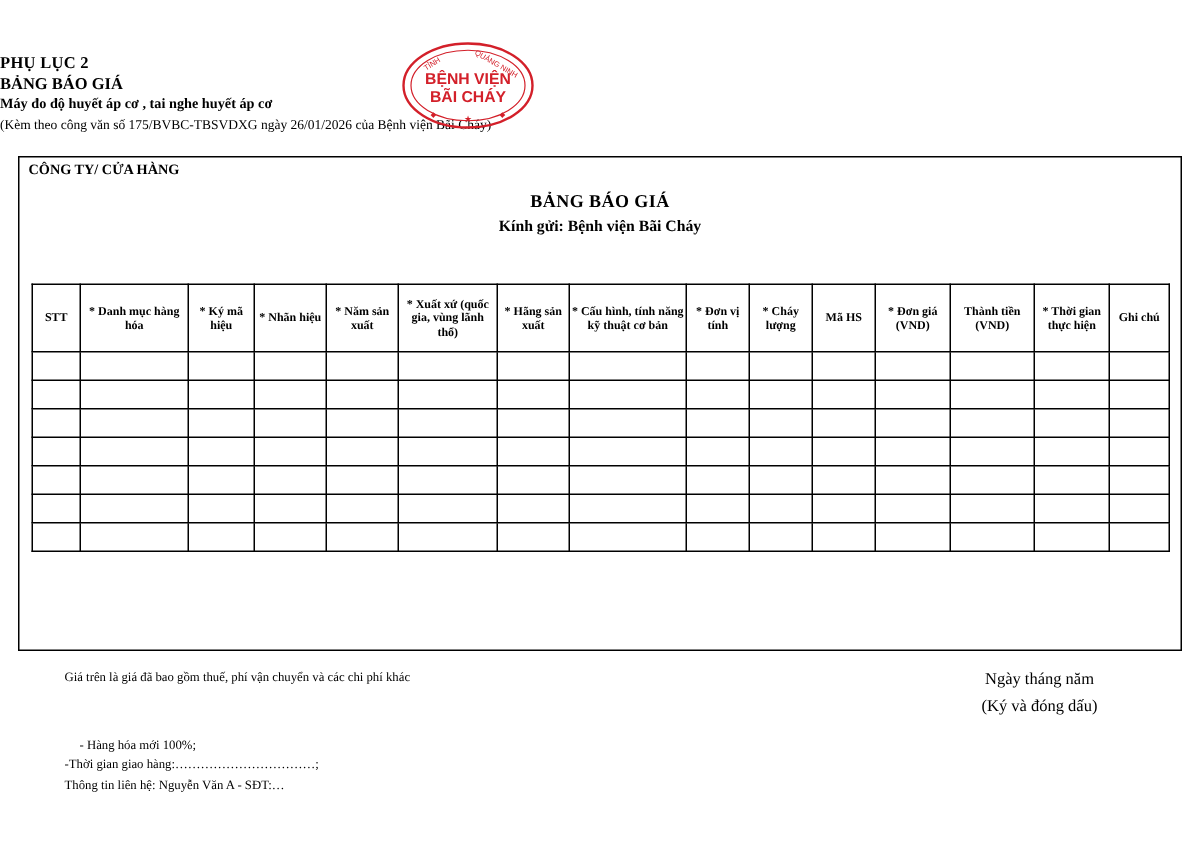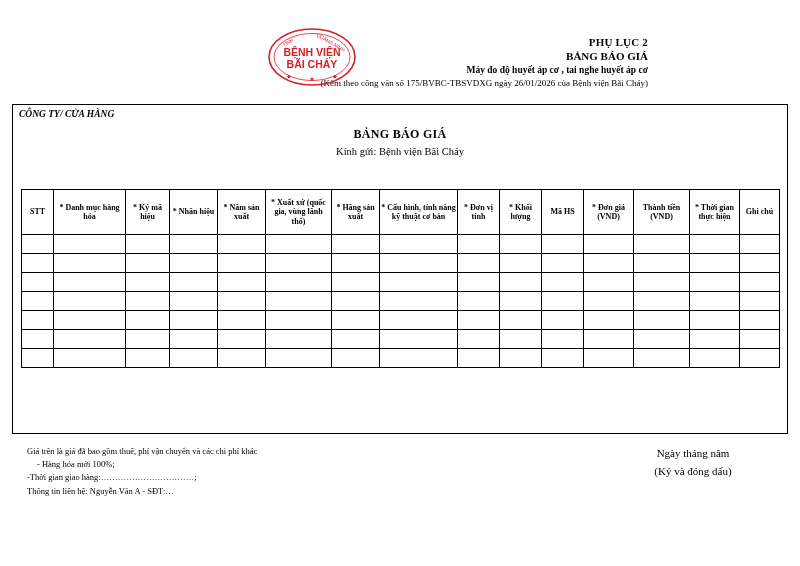--- a/index.html
+++ b/index.html
@@ -22,21 +22,21 @@
     height: 566px;
     background: #fff;
   }
 
   
   .header {
     position: absolute;
     left: 0;
     top: 36px;
     width: 648px;
-    text-align: right;
+    text-align: left;
   }
   .header .line1 {
     font-size: 11px;
     font-weight: bold;
     letter-spacing: .2px;
   }
   .header .line2 {
     font-size: 11px;
     font-weight: bold;
     margin-top: 2px;
@@ -71,37 +71,36 @@
     height: 330px;
     border: 1px solid #000;
     box-sizing: border-box;
   }
   .company-line {
     position: absolute;
     left: 6px;
     top: 4px;
     font-size: 9.5px;
     font-weight: bold;
-    font-style: italic;
   }
   .title-block {
     position: absolute;
     left: 0;
     top: 22px;
     width: 100%;
     text-align: center;
   }
   .title-main {
     font-size: 12px;
     font-weight: bold;
     letter-spacing: .3px;
   }
   .title-sub {
     font-size: 10.5px;
-    font-weight: normal;
+    font-weight: bold;
     margin-top: 4px;
   }
   .addr-line {
     position: absolute;
     left: 8px;
     top: 64px;
     font-size: 9px;
     width: 760px;
   }
 
@@ -129,28 +128,28 @@
     height: 42px;
     font-weight: bold;
   }
   table.quote td {
     height: 16px;
   }
 
   
   .notes {
     position: absolute;
-    left: 14px;
+    left: 30px;
     top: 340px;
     width: 430px;
     font-size: 8.5px;
     line-height: 1.55;
   }
   .notes .n { display: block; }
-  .notes .indent { padding-left: 10px; }
+  .notes .indent { padding-left: 10px; margin-top: 32px; }
 
   .sign {
     position: absolute;
     left: 580px;
     top: 340px;
     width: 200px;
     text-align: center;
     font-size: 11px;
     line-height: 1.6;
   }
@@ -215,21 +214,21 @@
           <tr>
             <th>STT</th>
             <th>* Danh mục hàng hóa</th>
             <th>* Ký mã hiệu</th>
             <th>* Nhãn hiệu</th>
             <th>* Năm sản xuất</th>
             <th>* Xuất xứ (quốc gia, vùng lãnh thổ)</th>
             <th>* Hãng sản xuất</th>
             <th>* Cấu hình, tính năng kỹ thuật cơ bản</th>
             <th>* Đơn vị tính</th>
-            <th>* Khối lượng</th>
+            <th>* Cháy lượng</th>
             <th>Mã HS</th>
             <th>* Đơn giá (VND)</th>
             <th>Thành tiền (VND)</th>
             <th>* Thời gian thực hiện</th>
             <th>Ghi chú</th>
           </tr>
         </thead>
         <tbody>
           <tr>
             <td></td>

